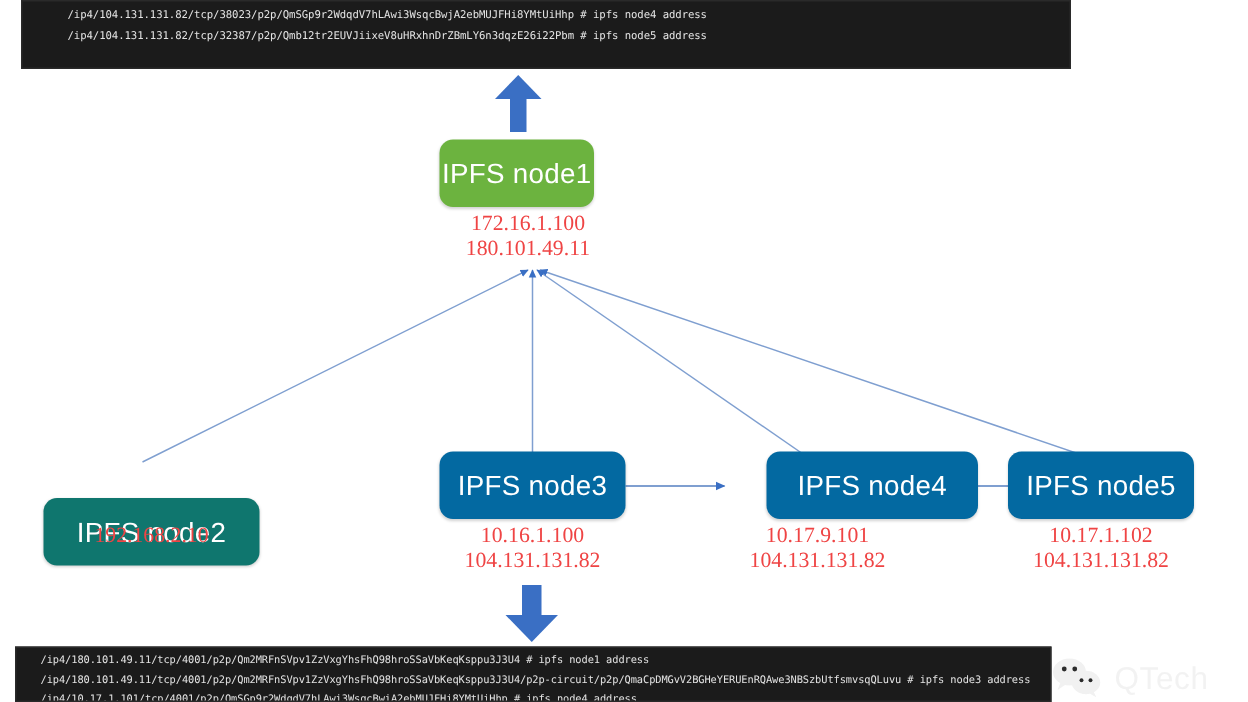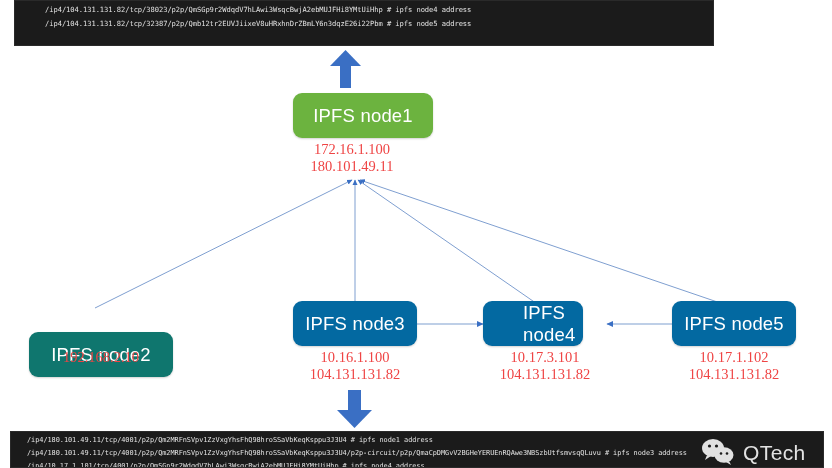--- a/index.html
+++ b/index.html
@@ -26,21 +26,21 @@
     white-space: nowrap;
     overflow: hidden;
     padding: 2px 0 2px 30px;
   }
   #terminal-top {
     left: 14px; top: 0px; width: 700px; height: 46px;
     font-size: 7.1px; line-height: 13.6px;
     letter-spacing: -0.05px;
   }
   #terminal-bottom {
-    left: 10px; top: 431px; width: 814px; height: 37px;
+    left: 10px; top: 431px; width: 691px; height: 37px;
     font-size: 6.9px; line-height: 13.0px;
     padding-left: 16px;
     letter-spacing: -0.05px;
   }
   .term-line { display: block; }
 
   
   .node {
     position: absolute;
     border-radius: 9px;
@@ -119,21 +119,21 @@
       <rect x="340" y="62" width="11" height="26"></rect>
       <path d="M330,66 L345.5,50 L361,66 z"></path>
     </g>
 
     <g fill="#3a6fc4">
       <rect x="348" y="390" width="13" height="24"></rect>
       <path d="M337,410 L372,410 L354.5,428 z"></path>
     </g>
   </svg>
 
-  <div class="node node-green" style="left:293px; top:93px; width:140px; height:45px;">
+  <div class="node node-green" style="left:293px; top:93px; width:103px; height:45px;">
     <span>IPFS node1</span>
   </div>
   <div class="ips" style="left:293px; top:141px; width:118px;">
     <div>172.16.1.100</div>
     <div>180.101.49.11</div>
   </div>
 
   <div class="node node-lightblue" style="left:29px; top:301px; width:144px; height:45px;">
     <span>IPFS node2</span>
   </div>
@@ -142,25 +142,25 @@
   </div>
 
   <div class="node node-blue" style="left:293px; top:301px; width:124px; height:45px;">
     <span>IPFS node3</span>
   </div>
   <div class="ips" style="left:283px; top:349px; width:144px;">
     <div>10.16.1.100</div>
     <div>104.131.131.82</div>
   </div>
 
-  <div class="node node-blue" style="left:483px; top:301px; width:100px; height:45px;padding-left:40px;">
+  <div class="node node-blue" style="left:511px; top:301px; width:141px; height:45px;">
     <span>IPFS node4</span>
   </div>
   <div class="ips" style="left:473px; top:349px; width:144px;">
-    <div>10.17.3.101</div>
+    <div>10.17.9.101</div>
     <div>104.131.131.82</div>
   </div>
 
   <div class="node node-blue" style="left:672px; top:301px; width:124px; height:45px;">
     <span>IPFS node5</span>
   </div>
   <div class="ips" style="left:662px; top:349px; width:144px;">
     <div>10.17.1.102</div>
     <div>104.131.131.82</div>
   </div>

